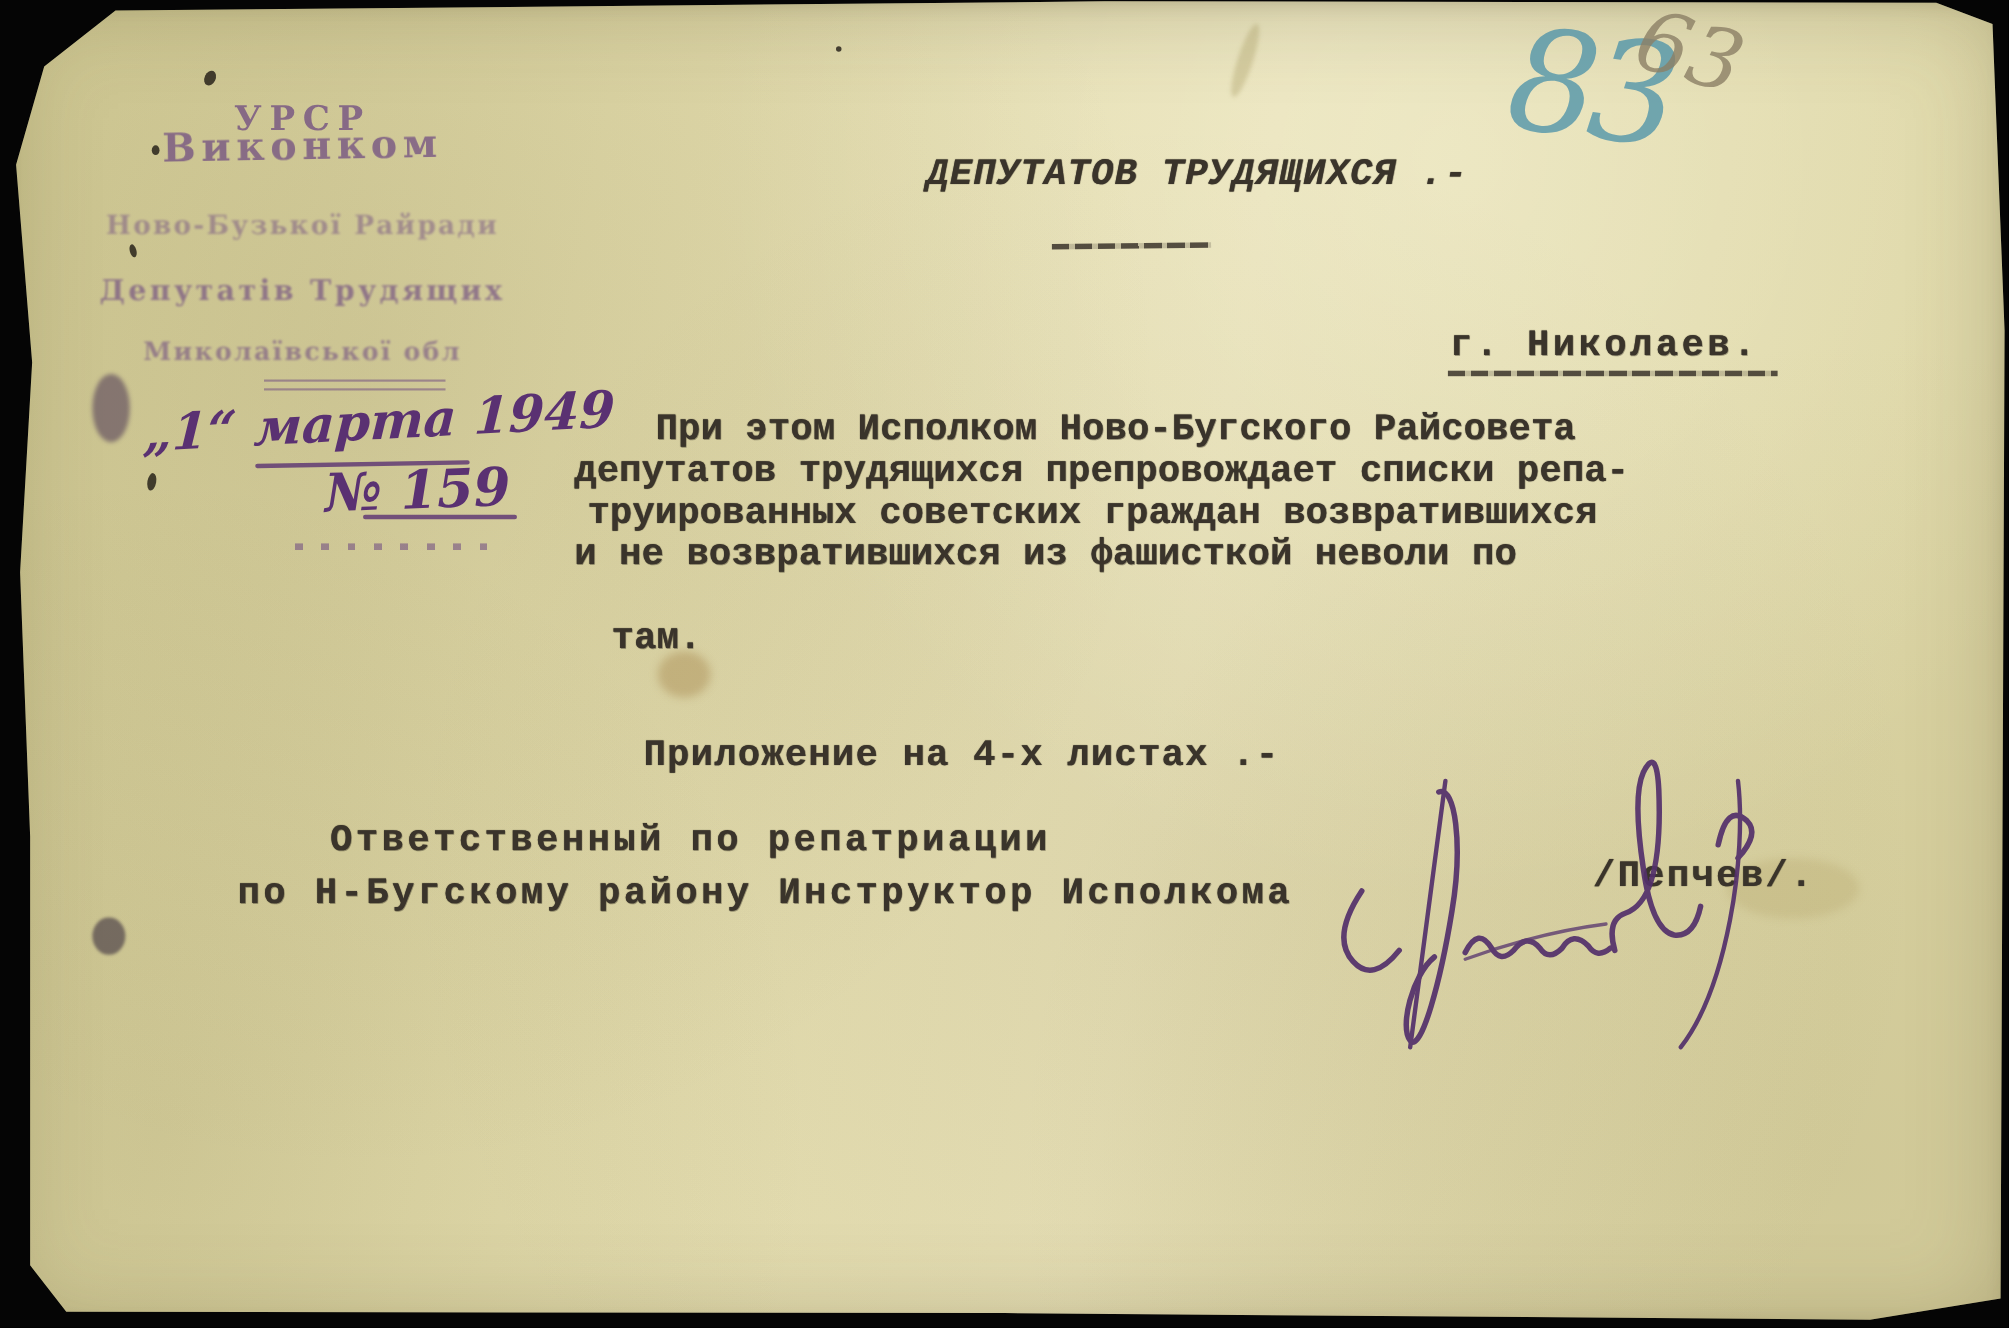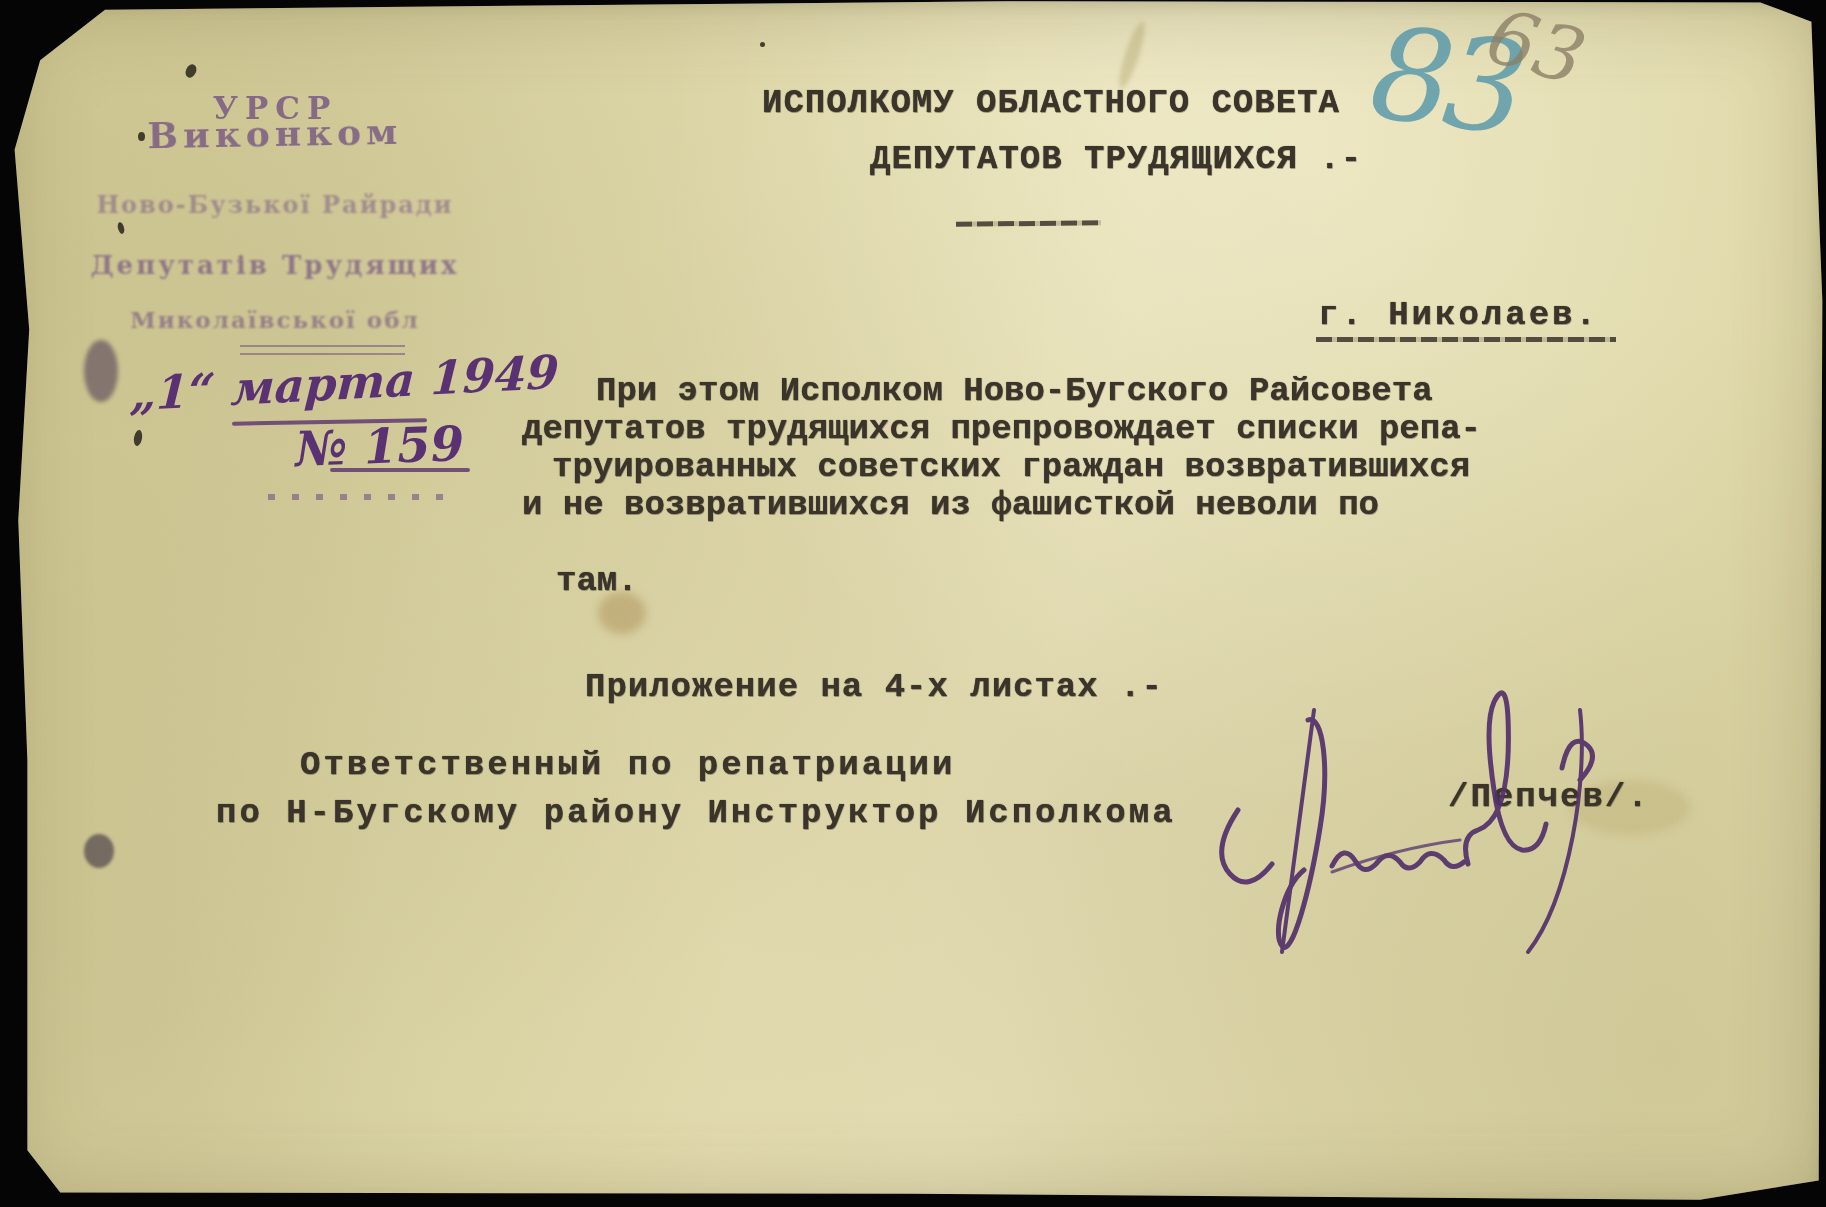--- a/index.html
+++ b/index.html
@@ -63,30 +63,29 @@
   <div class="hand" style="left:130px;top:356px;font-size:46px;transform:rotate(-3deg) skewX(-6deg);">„1“ марта 1949</div>
   <div class="underline-v" style="left:232px;top:420px;width:195px;transform:rotate(-1deg);"></div>
   <div class="hand" style="left:295px;top:418px;font-size:48px;transform:rotate(-2deg);">№ 159</div>
   <div class="underline-v" style="left:330px;top:468px;width:140px;"></div>
   <div style="position:absolute;left:268px;top:494px;width:175px;height:6px;opacity:.55;
               background:repeating-linear-gradient(90deg,#6b4680 0 7px,transparent 7px 24px);"></div>
 
   <div class="pencil" style="left:1372px;top:6px;font-size:128px;color:#4f94aa;opacity:.78;transform:rotate(7deg);letter-spacing:-8px;">83</div>
   <div class="pencil" style="left:1488px;top:2px;font-size:76px;color:#8c8066;opacity:.8;transform:rotate(16deg);">63</div>
 
-  <div class="typed" style="left:762px;top:84px;letter-spacing:1px;">ИСПОЛКОМУ ОБЛАСТНОГО СОВЕТА</div>
-  <div class="typed" style="left:870px;top:140px;letter-spacing:1px;">ДЕПУТАТОВ ТРУДЯЩИХСЯ .-</div>
+  <div class="typed" style="left:842px;top:140px;letter-spacing:1px;font-style:italic;">ДЕПУТАТОВ ТРУДЯЩИХСЯ .-</div>
   <div class="rule" style="left:956px;top:221px;width:145px;transform:rotate(-.6deg);"></div>
 
   <div class="typed" style="left:1318px;top:296px;letter-spacing:3px;">г. Николаев.</div>
   <div class="rule" style="left:1316px;top:337px;width:300px;"></div>
 
   <div class="typed" style="left:522px;top:372px;padding-left:74px;">При этом Исполком Ново-Бугского Райсовета</div>
   <div class="typed" style="left:522px;top:410px;">депутатов трудящихся препровождает списки репа-</div>
-  <div class="typed" style="left:552px;top:448px;">труированных советских граждан возвратившихся</div>
+  <div class="typed" style="left:534px;top:448px;">труированных советских граждан возвратившихся</div>
   <div class="typed" style="left:522px;top:486px;">и не возвратившихся из фашисткой неволи по</div>
   <div class="typed" style="left:522px;top:562px;margin-left:34px;">там.</div>
 
   <div class="typed" style="left:585px;top:668px;letter-spacing:1px;">Приложение на 4-х листах .-</div>
 
   <div class="typed" style="left:300px;top:746px;letter-spacing:3px;">Ответственный по репатриации</div>
   <div class="typed" style="left:216px;top:794px;letter-spacing:3px;">по Н-Бугскому району Инструктор Исполкома</div>
   <div class="typed" style="left:1448px;top:778px;letter-spacing:2px;">/Пепчев/.</div>
 
   <svg style="position:absolute;left:1180px;top:668px;opacity:.92;" width="480" height="300" viewBox="0 0 480 300">

